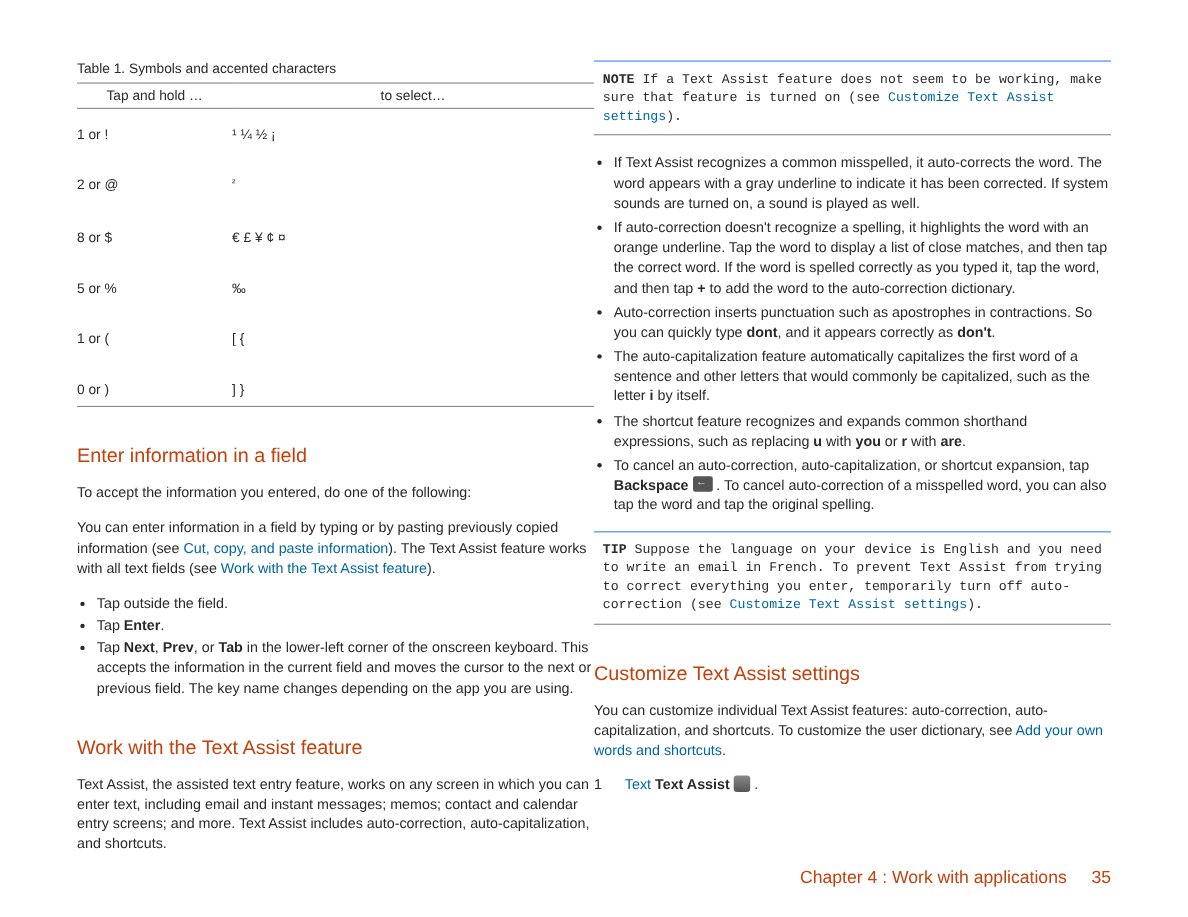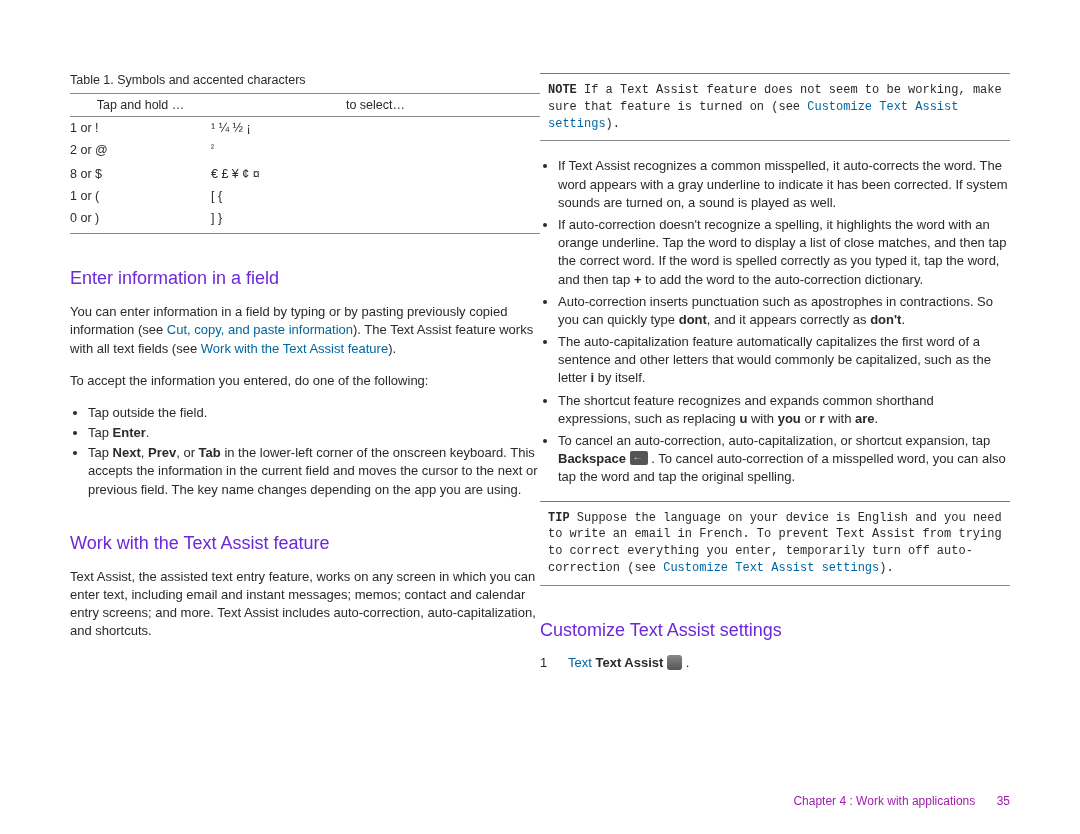--- a/index.html
+++ b/index.html
@@ -9,21 +9,20 @@
     height: 834px;
     font-family: "Segoe UI", Arial, sans-serif;
     font-size: 13px;
     color: #2a2a2a;
     background: #fff;
     position: relative;
   }
   .page {
     padding: 55px 70px 30px 70px;
     display: flex;
-    margin-top: 18px;
   }
   .col {
     flex: 1;
     min-width: 0;
   }
   .table-caption {
     font-size: 12.5px;
     margin-bottom: 6px;
   }
   table {
@@ -34,31 +33,31 @@
   thead tr {
     border-top: 1px solid #888;
     border-bottom: 1px solid #888;
   }
   th {
     text-align: center;
     font-weight: normal;
     padding: 4px 0;
   }
   tbody td {
-    padding: 4px 0;
+    padding: 16px 0;
     vertical-align: top;
   }
   tbody td:first-child { width: 30%; }
   tbody tr:last-child td { padding-bottom: 8px; }
   tbody { border-bottom: 1px solid #888; }
   h2 {
     font-size: 18px;
     font-weight: 400;
     margin: 34px 0 14px 0;
-    color: #6d28d9;
+    color: #c2410c;
   }
   p { margin: 0 0 14px 0; line-height: 1.4; font-size: 13px; }
   ul { margin: 0 0 14px 0; padding-left: 18px; }
   li { line-height: 1.4; margin-bottom: 2px; font-size: 13px; }
   li.sp { margin-bottom: 4px; }
   a, .link { color: #0066a1; text-decoration: none; }
   b { font-weight: bold; }
   .callout {
     border-top: 1px solid #3b82f6;
     border-bottom: 1px solid #888;
@@ -95,22 +94,22 @@
     display: inline-block;
     width: 15px; height: 15px;
     border-radius: 3px;
     background: linear-gradient(#888,#555);
     vertical-align: -3px;
   }
   .footer {
     position: absolute;
     bottom: 26px;
     right: 70px;
-    font-size: 12px;
-    color: #a21caf;
+    font-size: 16px;
+    color: #c2410c;
   }
   .footer .pg { margin-left: 18px; }
   .sup { font-size: 9px; vertical-align: super; }
 </style>
 </head>
 <body>
 
 <div class="page">
   <div class="col">
 
@@ -129,35 +128,39 @@
           </tr>
         <tr>
             <td>2 or @</td>
             <td><span class="sup">²</span></td>
           </tr>
         <tr>
             <td>8 or $</td>
             <td>€ £ ¥ ¢ ¤</td>
           </tr>
         <tr>
+            <td>5 or %</td>
+            <td>‰</td>
+          </tr>
+        <tr>
             <td>1 or (</td>
             <td>[ {</td>
           </tr>
         <tr>
             <td>0 or )</td>
             <td>] }</td>
           </tr>
       </tbody>
     </table>
 
     <h2>Enter information in a field</h2>
+    <p>To accept the information you entered, do one of the following:</p>
     <p>
       <span>You can enter information in a field by typing or by pasting previously copied information (see </span><a class="link">Cut, copy, and paste information</a><span>). The Text Assist feature works with all text fields (see </span><a class="link">Work with the Text Assist feature</a><span>).</span>
     </p>
-    <p>To accept the information you entered, do one of the following:</p>
     <ul>
       <li>Tap outside the field.</li>
       <li><span>Tap </span><b>Enter</b><span>.</span></li>
       <li><span>Tap </span><b>Next</b><span>, </span><b>Prev</b><span>, or </span><b>Tab</b><span> in the lower-left corner of the onscreen keyboard. This accepts the information in the current field and moves the cursor to the next or previous field. The key name changes depending on the app you are using.</span></li>
     </ul>
 
     <h2>Work with the Text Assist feature</h2>
     <p>Text Assist, the assisted text entry feature, works on any screen in which you can enter text, including email and instant messages; memos; contact and calendar entry screens; and more. Text Assist includes auto-correction, auto-capitalization, and shortcuts.</p>
   </div>
 
@@ -175,20 +178,23 @@
       <li class="sp"><span>The shortcut feature recognizes and expands common shorthand expressions, such as replacing </span><b>u</b><span> with </span><b>you</b><span> or </span><b>r</b><span> with </span><b>are</b><span>.</span></li>
       <li class="sp"><span>To cancel an auto-correction, auto-capitalization, or shortcut expansion, tap </span><b>Backspace</b><span> </span><span class="key-icon"></span><span> </span><span>. To cancel auto-correction of a misspelled word, you can also tap the word and tap the original spelling.</span></li>
     </ul>
 
     <div class="callout">
       <b class="lead">TIP</b>
       <span> </span><span>Suppose the language on your device is English and you need to write an email in French. To prevent Text Assist from trying to correct everything you enter, temporarily turn off auto-correction (see </span><a class="link">Customize Text Assist settings</a><span>).</span>
     </div>
 
     <h2>Customize Text Assist settings</h2>
+    <p>
+      <span>You can customize individual Text Assist features: auto-correction, auto-capitalization, and shortcuts. To customize the user dictionary, see </span><a class="link">Add your own words and shortcuts</a><span>.</span>
+    </p>
 
     <div class="step">
       <span class="step-num">1</span>
       <span>
         <a class="link">Text</a>
         <span> </span><b>Text Assist</b>
         <span> </span><span class="app-icon"></span>
         <span>.</span>
       </span>
     </div>

